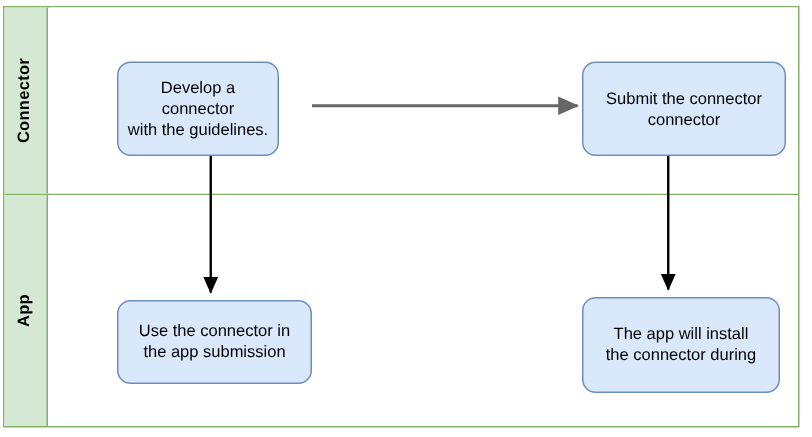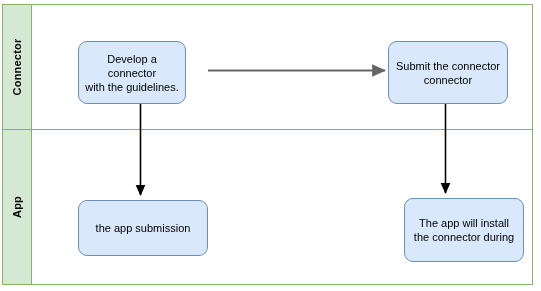--- a/index.html
+++ b/index.html
@@ -103,27 +103,27 @@
     line-height: 14px;
     padding: 2px 5px;
     z-index: 4;
   }
   .node span { display: block; }
 
   #node-develop-connector {
     left: 78px;  top: 41px;  width: 108px; height: 63px;
   }
   #node-submit-connector {
-    left: 388px; top: 41px;  width: 120px; height: 63px;
+    left: 388px; top: 41px;  width: 136px; height: 63px;
   }
   #node-use-connector {
     left: 78px;  top: 200px; width: 130px; height: 56px;
   }
   #node-app-install {
-    left: 388px; top: 198px; width: 120px; height: 64px; margin-left: 16px;
+    left: 388px; top: 198px; width: 132px; height: 64px;
   }
 
   
   .edge-layer {
     position: absolute;
     left: 0; top: 0;
     width: 541px; height: 291px;
     overflow: visible;
     z-index: 3;
   }
@@ -183,20 +183,21 @@
 
   <div class="node" id="node-submit-connector">
     <div>
       <span>Submit the connector</span>
       <span>connector</span>
     </div>
   </div>
 
   <div class="node" id="node-use-connector">
     <div>
+      <span>Use the connector in</span>
       <span>the app submission</span>
     </div>
   </div>
 
   <div class="node" id="node-app-install">
     <div>
       <span>The app will install</span>
       <span>the connector during</span>
     </div>
   </div>

